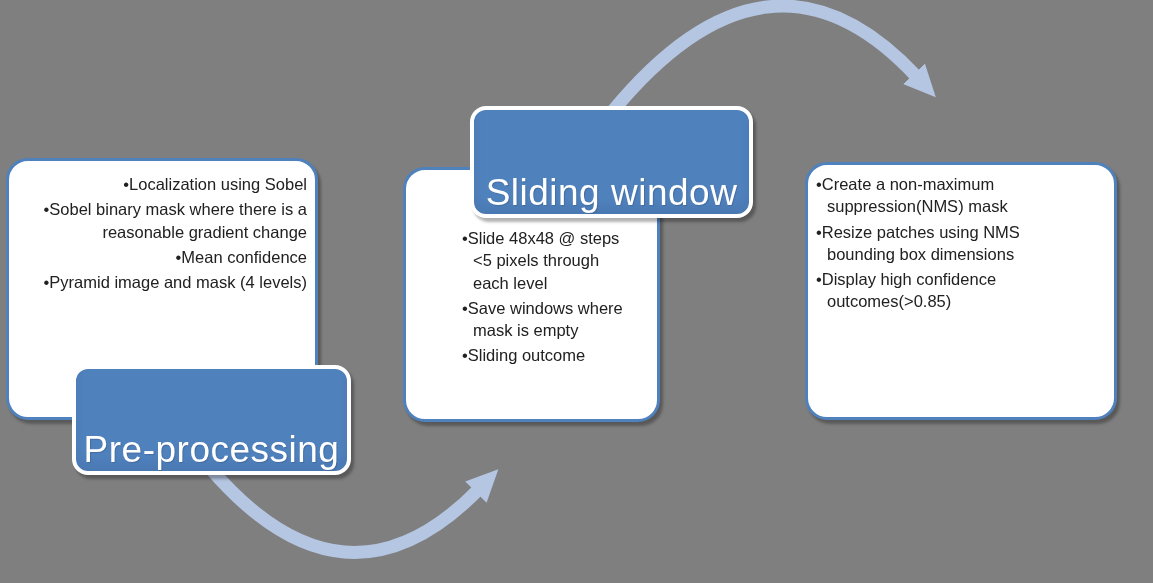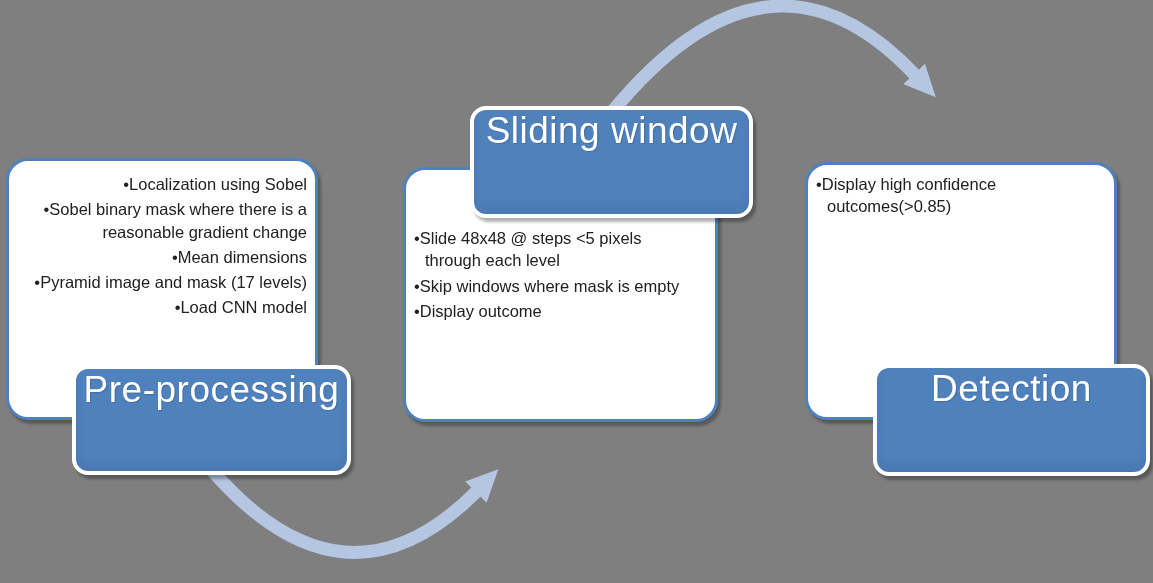--- a/index.html
+++ b/index.html
@@ -37,21 +37,21 @@
 
   .card {
     position: absolute;
     background: var(--card-bg);
     border: 3px solid var(--accent-blue);
     border-radius: 22px;
     box-shadow: 3px 4px 3px rgba(0,0,0,0.30);
     z-index: 1;
   }
   .card1 { left: 6px;   top: 158px; width: 312px; height: 262px; }
-  .card2 { left: 403px; top: 167px; width: 315px; height: 255px; }
+  .card2 { left: 403px; top: 167px; width: 257px; height: 255px; padding-left: 48px; }
   .card3 { left: 805px; top: 162px; width: 312px; height: 258px; }
 
   .bullets {
     list-style: none;
     color: var(--text-dark);
     font-size: 16.5px;
     line-height: 1.35;
   }
   .card1 .bullets { padding: 12px 8px 0 19px; text-align: right; }
   .card2 .bullets { padding: 57px 20px 0 8px; }
@@ -64,21 +64,21 @@
   }
   .bullets li::before { content: "\2022"; }
 
   .stage-label {
     position: absolute;
     background: var(--accent-blue);
     border: 4px solid #ffffff;
     border-radius: 16px;
     box-shadow: 3px 4px 3px rgba(0,0,0,0.30), inset 0 -8px 10px rgba(0,0,0,0.06);
     display: flex;
-    align-items: flex-start;
+    align-items: flex-end;
     justify-content: center;
     z-index: 3;
   }
   .label1 { left: 72px;  top: 365px; width: 279px; height: 110px; }
   .label2 { left: 470px; top: 106px; width: 283px; height: 112px; }
   .label3 { left: 873px; top: 364px; width: 277px; height: 112px; }
   .stage-label span {
     color: var(--label-text);
     font-size: 37px;
     letter-spacing: 0.5px;
@@ -97,45 +97,43 @@
       </marker>
     </defs>
     <path class="arrow-path" marker-end="url(#head)" d="M 612 112 Q 770 -80 916 76"></path>
     <path class="arrow-path" marker-end="url(#head)" d="M 210 468 Q 345 625 478 490"></path>
   </svg>
 
   <div class="card card1">
     <ul class="bullets">
         <li>Localization using Sobel</li>
         <li>Sobel binary mask where there is a reasonable gradient change</li>
-        <li>Mean dimensions</li>
-        <li>Pyramid image and mask (17 levels)</li>
-        <li>Load CNN model</li>
+        <li>Mean confidence</li>
+        <li>Pyramid image and mask (4 levels)</li>
       </ul>
   </div>
 
   <div class="card card2">
     <ul class="bullets">
         <li>Slide 48x48 @ steps &lt;5 pixels through each level</li>
-        <li>Skip windows where mask is empty</li>
-        <li>Display outcome</li>
+        <li>Save windows where mask is empty</li>
+        <li>Sliding outcome</li>
       </ul>
   </div>
 
   <div class="card card3">
     <ul class="bullets">
+        <li>Create a non-maximum suppression(NMS) mask</li>
+        <li>Resize patches using NMS bounding box dimensions</li>
         <li>Display high confidence outcomes(&gt;0.85)</li>
       </ul>
   </div>
 
   <div class="stage-label label1">
     <span>Pre-processing</span>
   </div>
 
   <div class="stage-label label2">
     <span>Sliding window</span>
   </div>
 
-  <div class="stage-label label3">
-    <span>Detection</span>
-  </div>
 
 </div>
 
 </body></html>

